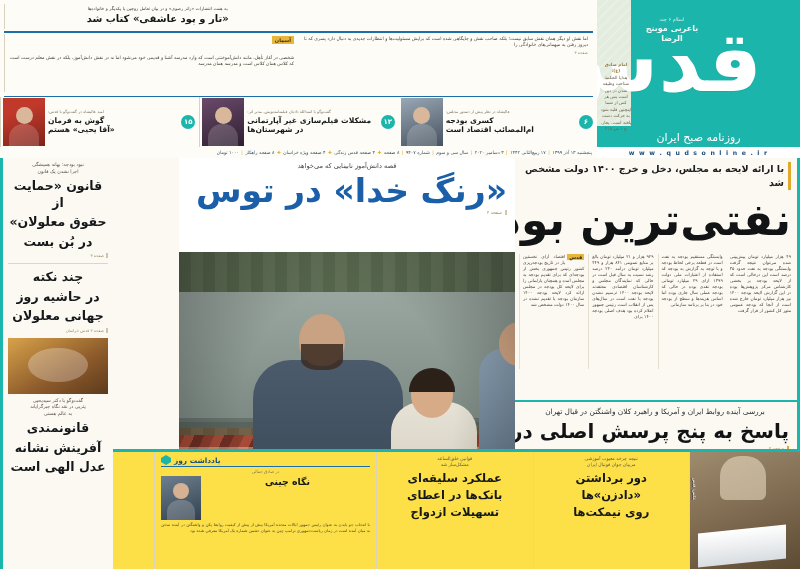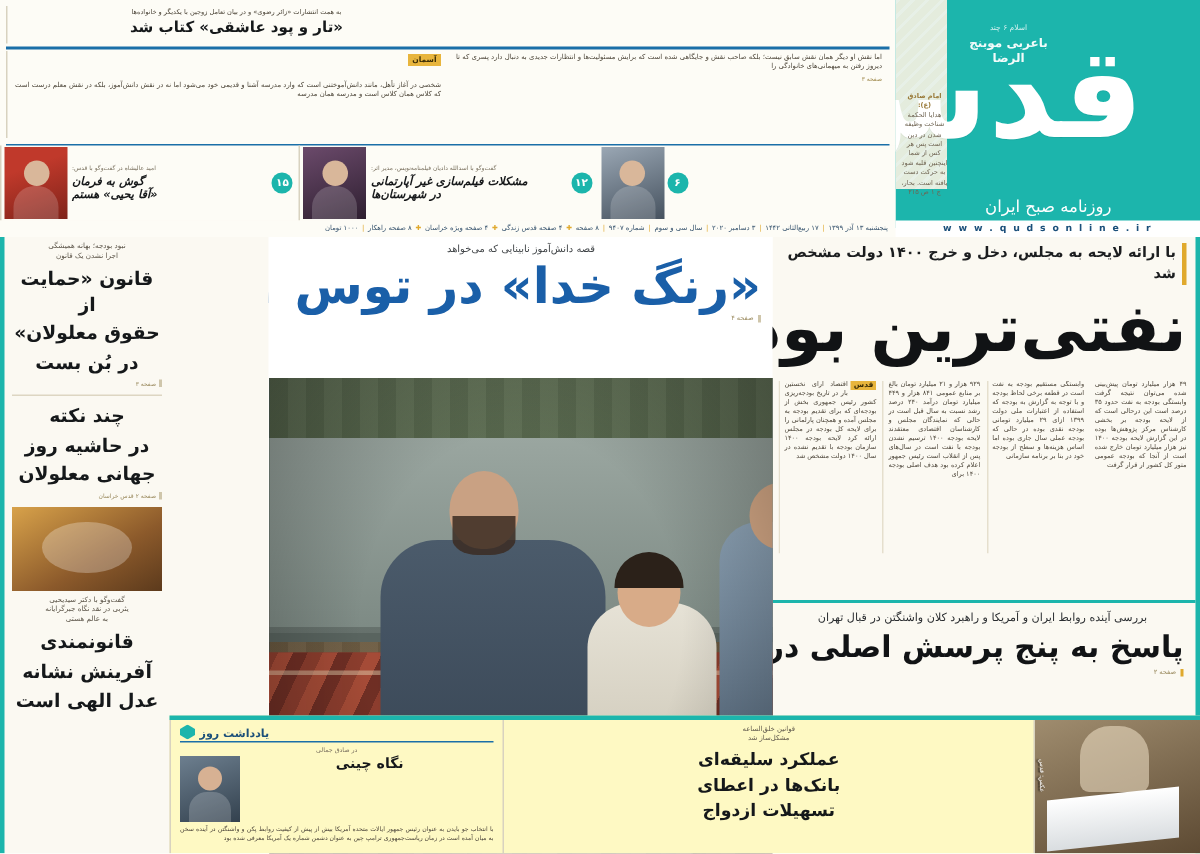--- a/index.html
+++ b/index.html
@@ -183,21 +183,21 @@
   }
   .pb .txt {
     flex: 1;
     text-align: left;
     padding: 0 4px 0 3px;
   }
   .pb .kick {
     font-size: 4px; color: #7b7260; line-height: 5.4px; margin-bottom: 1px;
   }
   .pb .hl {
-    font-size: 7.6px; line-height: 9.4px; font-weight: bold; color: #16181a; font-style: italic;
+    font-size: 7.6px; line-height: 9.4px; font-weight: bold; color: #16181a;
   }
   .pb .pgnum {
     flex: 0 0 14px;
     width: 14px; height: 14px;
     border-radius: 50%;
     background: #1cb5ac;
     color: #fff;
     font-size: 7px;
     line-height: 14px;
     text-align: center;
@@ -480,26 +480,27 @@
   .side-thumb::after {
     content:""; position:absolute; left: 20%; top: 18%;
     width: 60%; height: 62%; border-radius: 50%;
     background: rgba(255,255,255,.28);
   }
 
   
   .bottom-band {
     position: absolute;
     left: 113px; right: 0; bottom: 0;
-    height: 92px;
-    background: #fef9c3;
+    height: 120px;
+    background: #fde047;
     border-top: 3px solid #1cb5ac;
     box-sizing: border-box;
     display: flex;
     flex-direction: row-reverse;
+    padding-left: 41px;
   }
   .bb-note {
     flex: 0 0 222px;
     padding: 3px 6px 0 6px;
     box-sizing: border-box;
     border-left: 1px solid #d8d2bf;
     position: relative;
   }
   .bb-note-head {
     display: flex; flex-direction: row-reverse; align-items: center; gap: 3px;
@@ -635,20 +636,25 @@
       <div class="mug m2"></div>
       <div class="txt">
         <div class="kick">گفت‌وگو با اسدالله دادیان فیلمنامه‌نویس، مدیر اثر:</div>
         <div class="hl">مشکلات فیلم‌سازی غیر آپارتمانی</div>
         <div class="hl">در شهرستان‌ها</div>
       </div>
       <div class="pgnum">۱۲</div>
     </div>
     <div class="pb">
       <div class="mug m3"></div>
+      <div class="txt">
+        <div class="kick">عالیشاه در نظر پیش از دستور مجلس:</div>
+        <div class="hl">کسری بودجه</div>
+        <div class="hl">ام‌المصائب اقتصاد است</div>
+      </div>
       <div class="pgnum">۶</div>
     </div>
   </div>
 
   <div class="dateline">
     <span>پنجشنبه ۱۳ آذر ۱۳۹۹</span>
     <span class="sep">|</span>
     <span>۱۷ ربیع‌الثانی ۱۴۴۲</span>
     <span class="sep">|</span>
     <span>۳ دسامبر ۲۰۲۰</span>
@@ -771,20 +777,27 @@
       </div>
 
       <div class="bb-item">
         <div class="kick">قوانین خلق‌الساعه</div>
         <div class="kick">مشکل‌ساز شد</div>
         <div class="hl">عملکرد سلیقه‌ای</div>
         <div class="hl">بانک‌ها در اعطای</div>
         <div class="hl">تسهیلات ازدواج</div>
       </div>
 
+      <div class="bb-item">
+        <div class="kick">نتیجه چرخه معیوب آموزشی</div>
+        <div class="kick">مربیان جوان فوتبال ایران</div>
+        <div class="hl">دور برداشتن</div>
+        <div class="hl">«دادزن»ها</div>
+        <div class="hl">روی نیمکت‌ها</div>
+      </div>
 
       <div class="bb-photo">
         <div class="bb-caption">عکس: قدس</div>
       </div>
     </div>
 
   </div>
 </div>
 
 </body></html>

